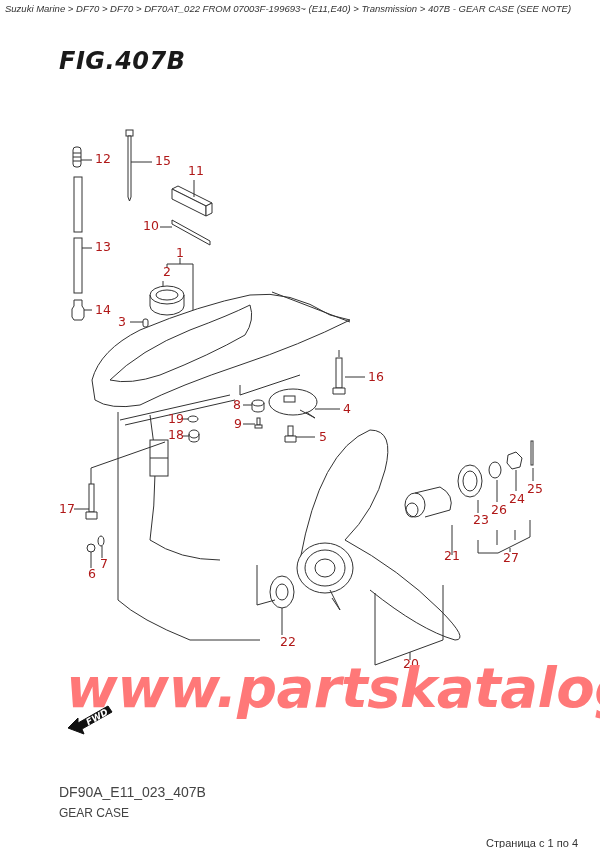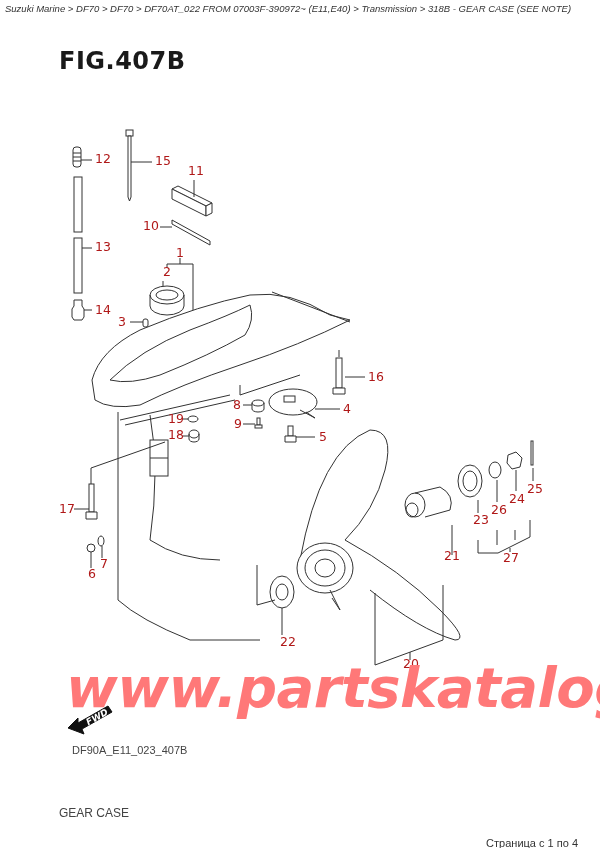--- a/index.html
+++ b/index.html
@@ -1,32 +1,32 @@
 <!DOCTYPE html>
 <html><head>
 <meta charset="utf-8">
 <style>
   html, body { margin:0; padding:0; background:#ffffff; }
   body { width:600px; height:848px; position:relative; overflow:hidden; font-family:"Liberation Sans", sans-serif; }
   .breadcrumb { position:absolute; left:5px; top:3px; font-size:9.5px; color:#333; white-space:nowrap; }
   .breadcrumb span { cursor:pointer;font-style:italic; }
-  .fig-title { position:absolute; left:59px; top:47px; font-size:24px; font-weight:bold; color:#1a1a1a; letter-spacing:0.5px; font-family:"DejaVu Sans", sans-serif; }
+  .fig-title { position:absolute; left:59px; top:47px; font-size:24px; font-weight:bold; color:#1a1a1a; letter-spacing:0.5px; font-family:"DejaVu Sans", sans-serif;font-style:italic; }
   .diagram { position:absolute; left:0; top:0; width:600px; height:848px; }
   .callout { font-family:"DejaVu Sans", sans-serif; font-size:12.5px; fill:#b01818; }
   .watermark { position:absolute; left:66px; top:655px; font-family:"DejaVu Sans", sans-serif; font-weight:bold; font-style:italic; font-size:56px; color:#ff7878; letter-spacing:-0.5px; white-space:nowrap; }
   .fwd { position:absolute; left:64px; top:698px; }
-  .code { position:absolute; left:59px; top:744px; font-size:11px; color:#444;margin-left:13px; }
+  .code { position:absolute; left:59px; top:784px; font-size:14px; color:#444; }
   .caption { position:absolute; left:59px; top:806px; font-size:12px; color:#444; }
   .pager { position:absolute; right:22px; top:837px; font-size:11px; color:#333; }
 </style>
 </head>
 <body>
 
 <div class="breadcrumb">
-  <span>Suzuki Marine</span><span> &gt; </span><span>DF70</span><span> &gt; </span><span>DF70</span><span> &gt; </span><span>DF70AT_022 FROM 07003F-390972~ (E11,E40)</span><span> &gt; </span><span>Transmission</span><span> &gt; </span><span>318B - GEAR CASE (SEE NOTE)</span>
+  <span>Suzuki Marine</span><span> &gt; </span><span>DF70</span><span> &gt; </span><span>DF70</span><span> &gt; </span><span>DF70AT_022 FROM 07003F-199693~ (E11,E40)</span><span> &gt; </span><span>Transmission</span><span> &gt; </span><span>407B - GEAR CASE (SEE NOTE)</span>
 </div>
 
 <div class="fig-title">FIG.407B</div>
 
 <svg class="diagram" width="600" height="848" viewBox="0 0 600 848" xmlns="http://www.w3.org/2000/svg">
   <g fill="none" stroke="#333" stroke-width="1">
 
     <g>
       <rect x="73" y="147" width="8" height="20" rx="3" fill="#fff"></rect>
       <line x1="73" y1="153" x2="81" y2="153"></line>

